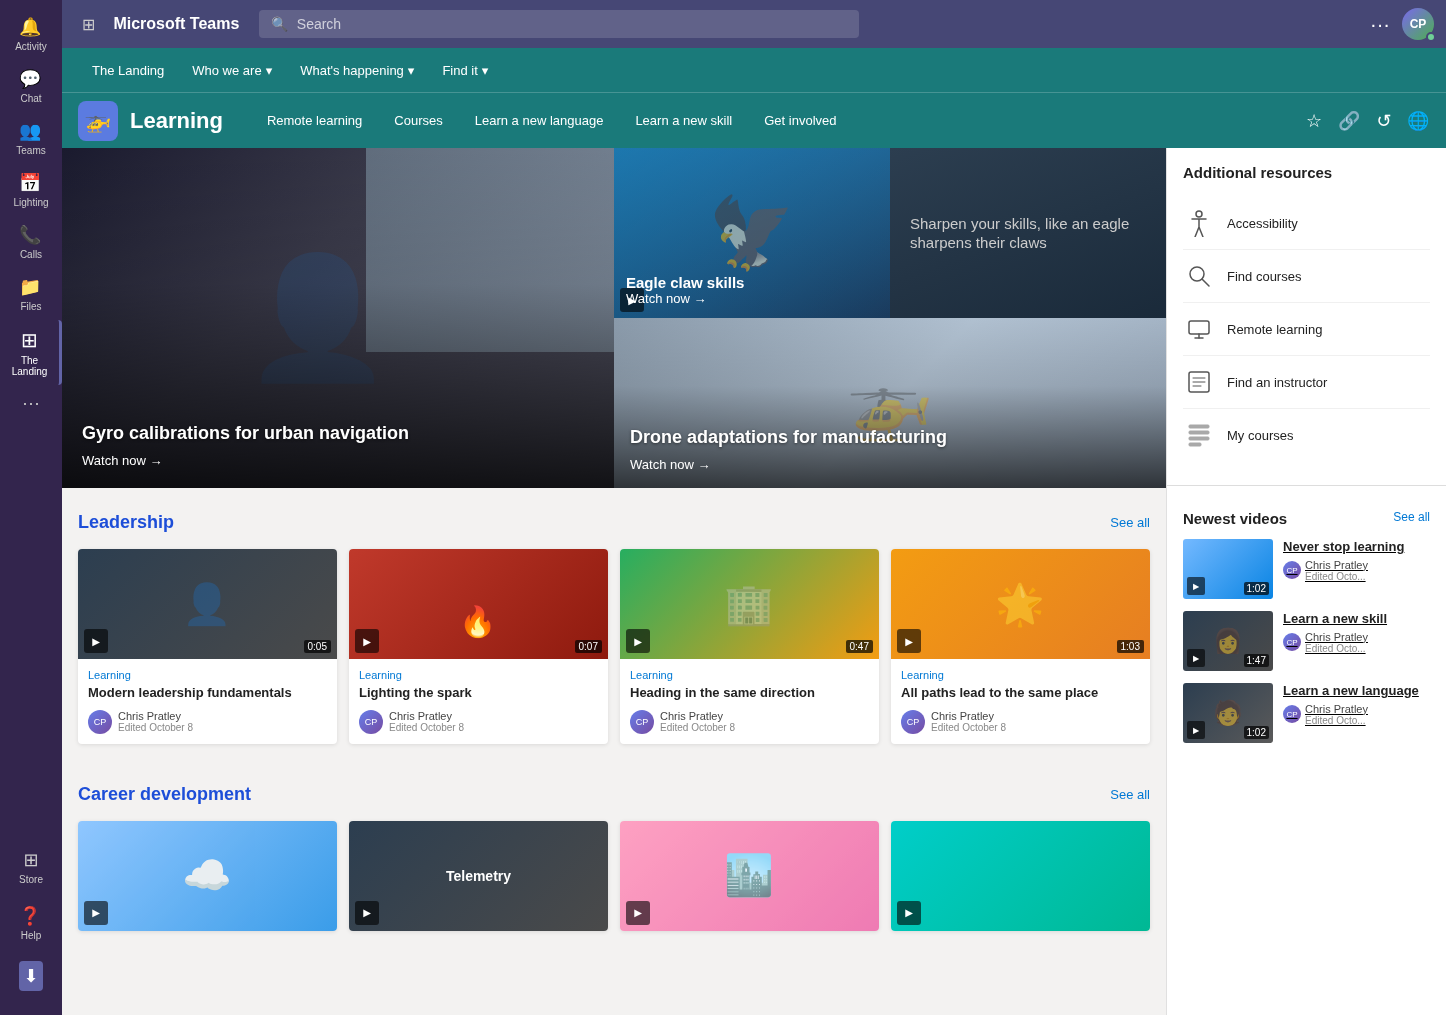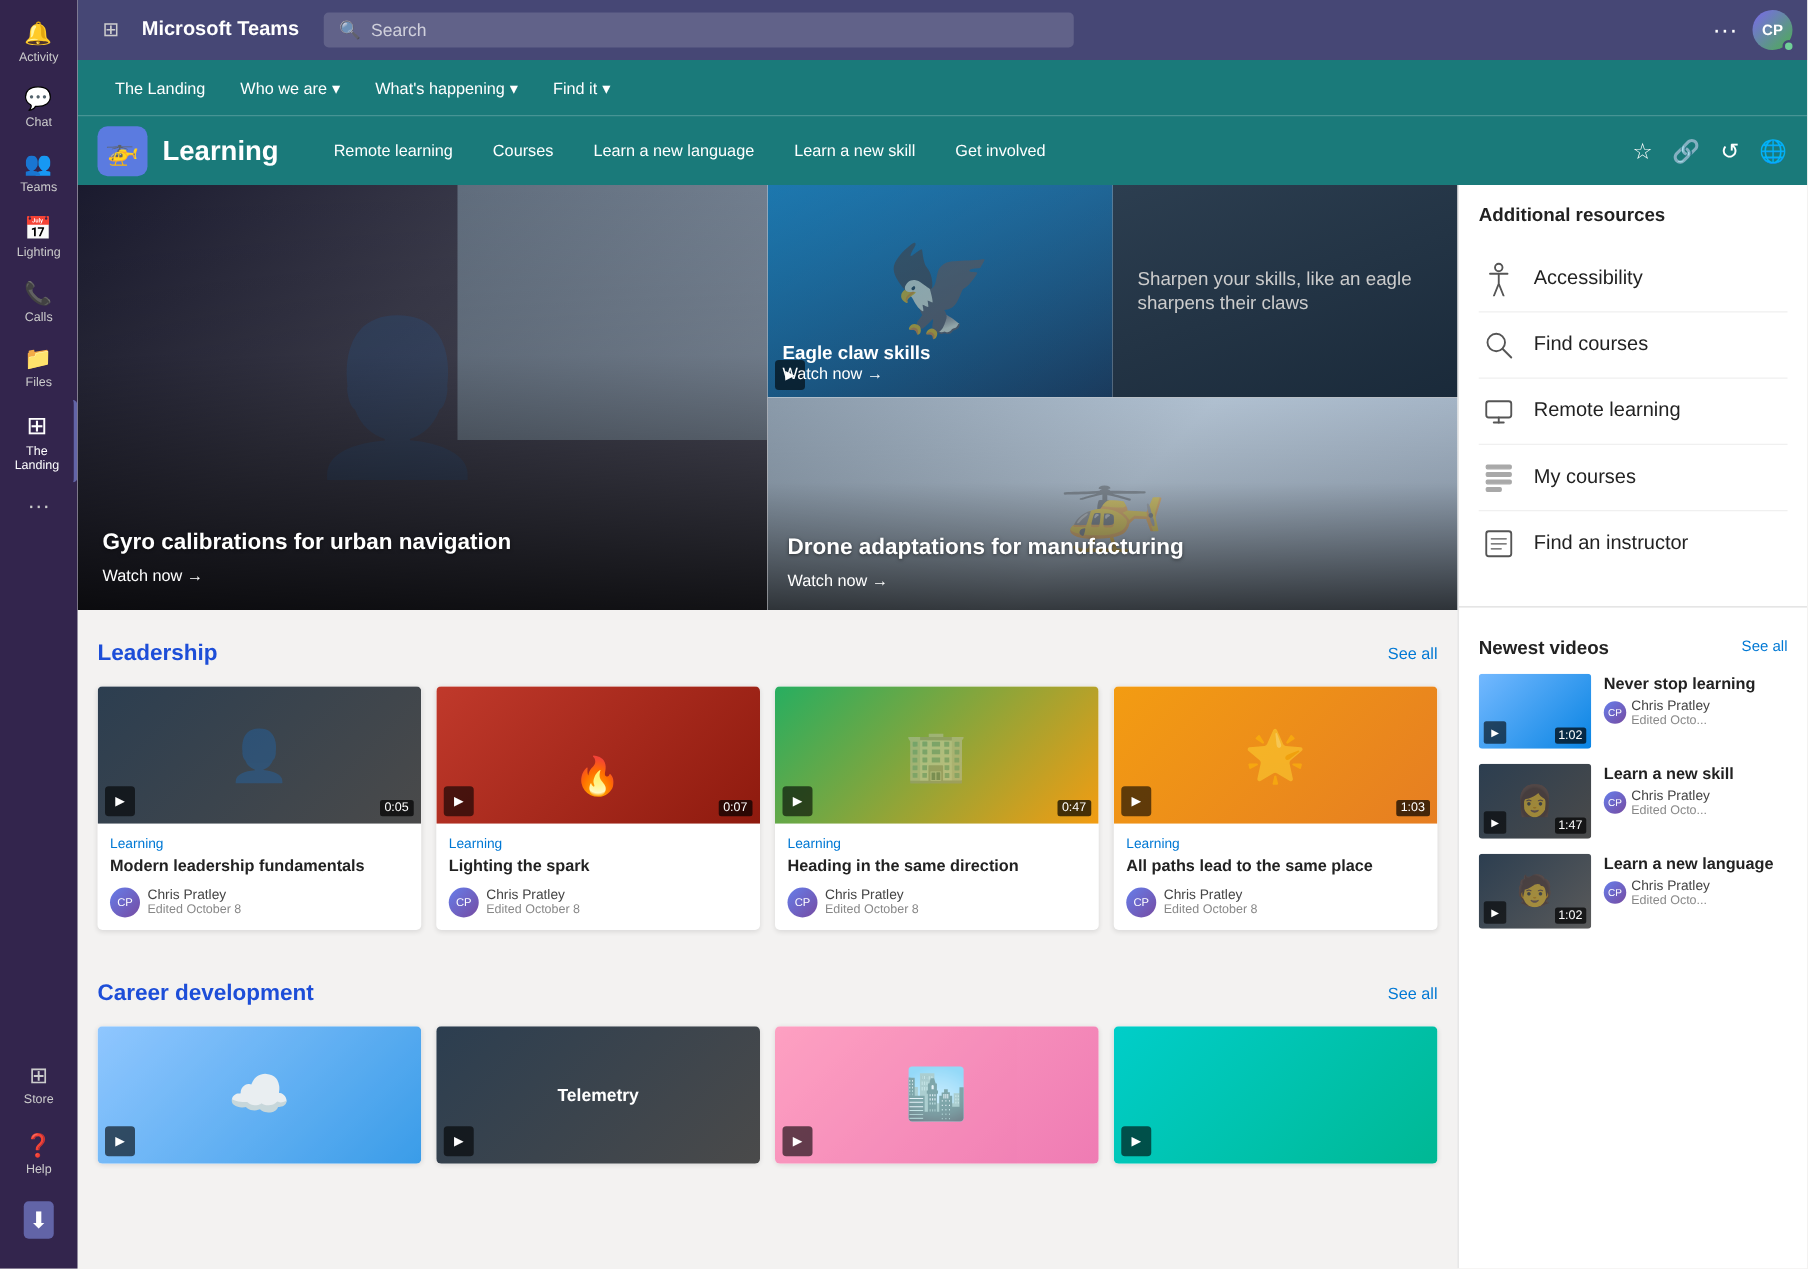--- a/index.html
+++ b/index.html
@@ -405,21 +405,21 @@
     .ar-icon {
       width: 32px;
       height: 32px;
       display: flex;
       align-items: center;
       justify-content: center;
       font-size: 18px;
       color: #555;
       flex-shrink: 0;
     }
-    .ar-label { font-size: 16px; color: #222; }
+    .ar-label { font-size: 13px; color: #222; }
     .ar-divider { border: none; border-top: 1px solid #ddd; margin: 8px 0; }
 
     .newest-videos {
       padding: 16px;
     }
     .nv-header {
       display: flex;
       align-items: flex-start;
       justify-content: space-between;
       margin-bottom: 12px;
@@ -458,21 +458,21 @@
       position: absolute;
       bottom: 4px;
       right: 4px;
       background: rgba(0,0,0,0.7);
       color: white;
       font-size: 10px;
       padding: 1px 3px;
       border-radius: 2px;
       text-align: right;
     }
-    .nv-info { flex: 1; }
+    .nv-info { flex: 1; text-decoration: underline; }
     .nv-video-title { font-size: 13px; font-weight: 600; color: #222; margin-bottom: 4px; line-height: 1.2; }
     .nv-author { display: flex; align-items: center; gap: 4px; margin-top: 4px; }
     .nv-author-avatar {
       width: 18px;
       height: 18px;
       border-radius: 50%;
       background: linear-gradient(135deg, #667eea, #764ba2);
       display: flex;
       align-items: center;
       justify-content: center;
@@ -861,39 +861,39 @@
                 <line x1="10" y1="23" x2="18" y2="23" stroke="#555" stroke-width="1.5" stroke-linecap="round"></line>
                 <line x1="14" y1="19" x2="14" y2="23" stroke="#555" stroke-width="1.5" stroke-linecap="round"></line>
               </svg>
             </div>
             <span class="ar-label">Remote learning</span>
           </div>
 
           <div class="ar-item">
             <div class="ar-icon">
               <svg width="28" height="28" viewBox="0 0 28 28" fill="none">
+                <rect x="4" y="4" width="20" height="20" rx="2" stroke="#555" stroke-width="1.5" fill="none"></rect>
+                <line x1="8" y1="10" x2="20" y2="10" stroke="#555" stroke-width="1" stroke-linecap="round"></line>
+                <line x1="8" y1="14" x2="20" y2="14" stroke="#555" stroke-width="1" stroke-linecap="round"></line>
+                <line x1="8" y1="18" x2="16" y2="18" stroke="#555" stroke-width="1" stroke-linecap="round"></line>
+              </svg>
+            </div>
+            <span class="ar-label">Find an instructor</span>
+          </div>
+
+          <div class="ar-item">
+            <div class="ar-icon">
+              <svg width="28" height="28" viewBox="0 0 28 28" fill="none">
                 <rect x="4" y="4" width="20" height="3" rx="1" stroke="#555" stroke-width="1" fill="#555" opacity="0.5"></rect>
                 <rect x="4" y="10" width="20" height="3" rx="1" stroke="#555" stroke-width="1" fill="#555" opacity="0.5"></rect>
                 <rect x="4" y="16" width="20" height="3" rx="1" stroke="#555" stroke-width="1" fill="#555" opacity="0.5"></rect>
                 <rect x="4" y="22" width="12" height="3" rx="1" stroke="#555" stroke-width="1" fill="#555" opacity="0.5"></rect>
               </svg>
             </div>
             <span class="ar-label">My courses</span>
-          </div>
-
-          <div class="ar-item">
-            <div class="ar-icon">
-              <svg width="28" height="28" viewBox="0 0 28 28" fill="none">
-                <rect x="4" y="4" width="20" height="20" rx="2" stroke="#555" stroke-width="1.5" fill="none"></rect>
-                <line x1="8" y1="10" x2="20" y2="10" stroke="#555" stroke-width="1" stroke-linecap="round"></line>
-                <line x1="8" y1="14" x2="20" y2="14" stroke="#555" stroke-width="1" stroke-linecap="round"></line>
-                <line x1="8" y1="18" x2="16" y2="18" stroke="#555" stroke-width="1" stroke-linecap="round"></line>
-              </svg>
-            </div>
-            <span class="ar-label">Find an instructor</span>
           </div>
         </div>
 
         <hr class="ar-divider">
 
         <div class="newest-videos">
           <div class="nv-header">
             <span class="nv-title">Newest videos</span>
             <span class="nv-see-all">See all</span>
           </div>

